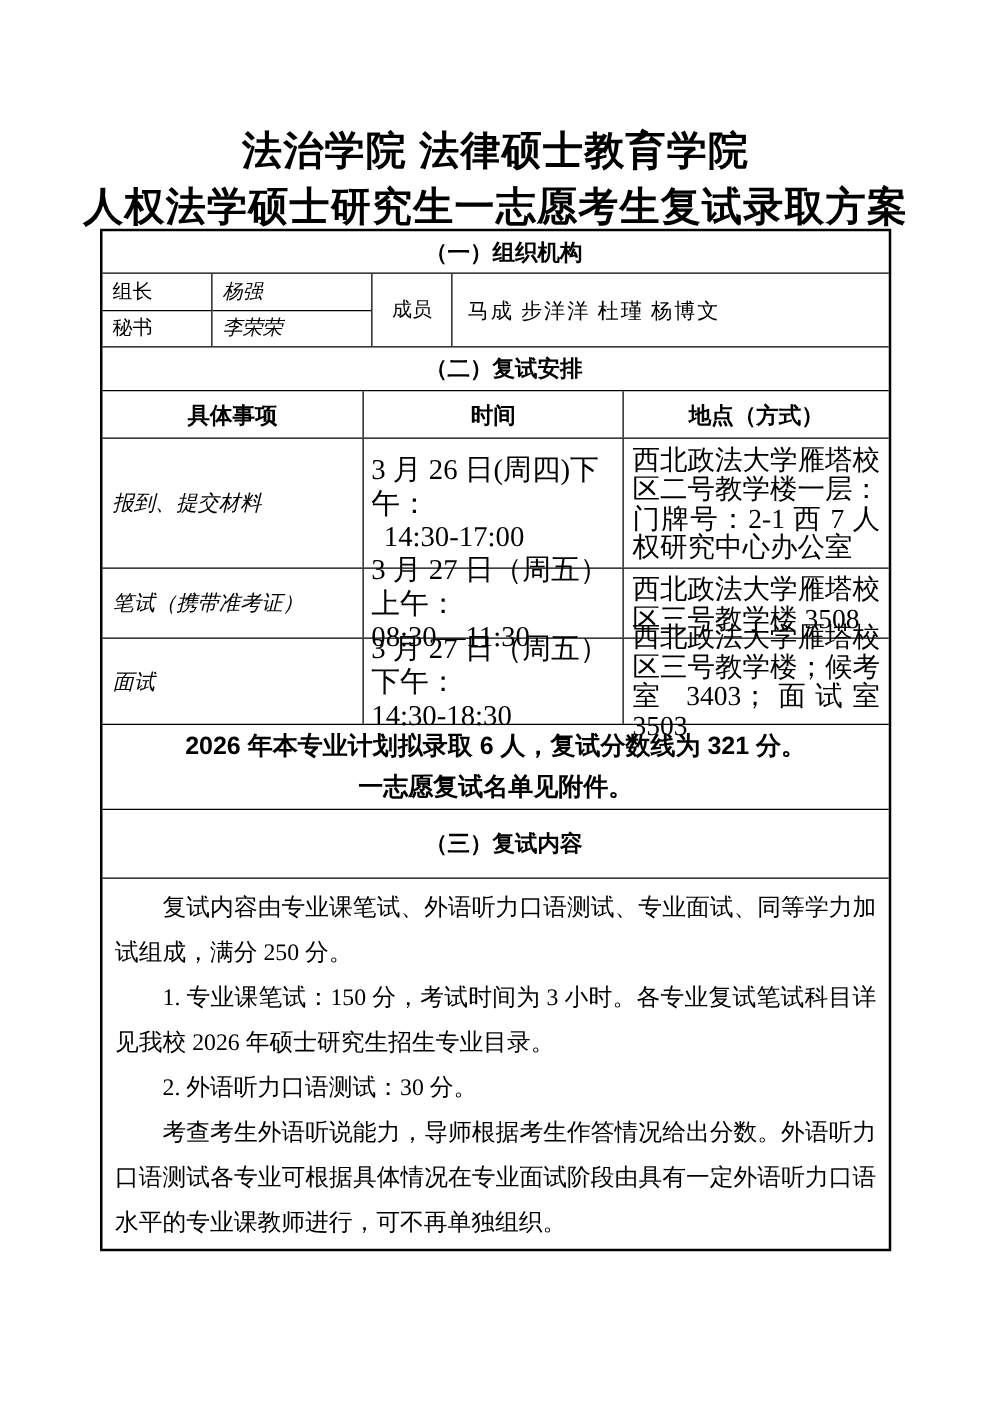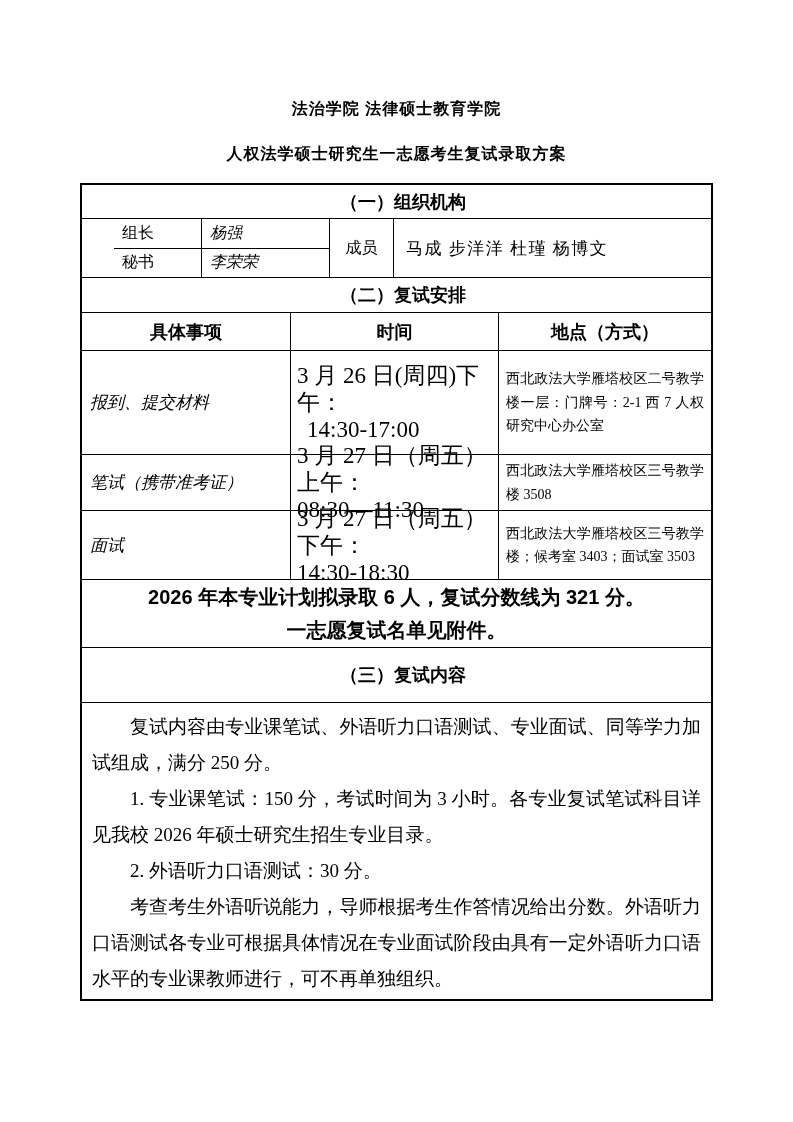--- a/index.html
+++ b/index.html
@@ -14,21 +14,21 @@
     position: relative;
     width: 793px; height: 1122px;
     background: #ffffff;
     overflow: hidden;
   }
   .doc-title {
     position: absolute; left: 0; width: 100%;
     text-align: center;
     font-family: "Liberation Sans", "DejaVu Sans", sans-serif;
     font-weight: bold;
-    font-size: 16px;
+    font-size: 32px;
     letter-spacing: 1px;
   }
   .doc-title.line1 { top: 99px; }
   .doc-title.line2 { top: 144px; }
 
   .tbl {
     position: absolute; top: 183px; left: 80px;
     width: 633px;
     border: 2px solid #000;
     background: #fff;
@@ -45,21 +45,21 @@
     font-family: "Liberation Sans", "DejaVu Sans", sans-serif;
     font-weight: bold;
     font-size: 18px;
     justify-content: center;
   }
   .sec1 { height: 34px; }
   .sec2 { height: 35px; }
   .sec3 { height: 55px; }
 
   
-  .org-row { height: 59px; padding-left: 32px; }
+  .org-row { height: 59px; }
   .org-colA { width: 88px;  border-right: 1px solid #000; display: flex; flex-direction: column; }
   .org-colB { width: 128px; border-right: 1px solid #000; display: flex; flex-direction: column; font-style: italic; }
   .org-colA .subcell, .org-colB .subcell {
     flex: 1; display: flex; align-items: center;
     padding-left: 8px; font-size: 16px;
   }
   .org-colA .subcell.first, .org-colB .subcell.first { border-bottom: 1px solid #000; }
   .org-colC {
     width: 64px; border-right: 1px solid #000;
     display: flex; align-items: center; justify-content: center;
@@ -91,21 +91,21 @@
     display: flex; flex-direction: column; justify-content: center;
     padding-left: 6px; padding-right: 2px;
     font-size: 23px; line-height: 27px;
   }
   .time-cell .t2.indent { padding-left: 10px; }
   .loc-cell {
     display: flex; flex-direction: column; justify-content: center;
     padding: 2px 7px;
   }
   .loc-cell .loc-text {
-    font-size: 14px; line-height: 23.5px; text-align: justify;
+    font-size: 22px; line-height: 23.5px; text-align: justify;
   }
 
   .summary-row {
     height: 68px;
     flex-direction: column; justify-content: center;
     text-align: center;
     font-family: "Liberation Sans", "DejaVu Sans", sans-serif;
     font-weight: bold; font-size: 20px; line-height: 33px;
   }
 

